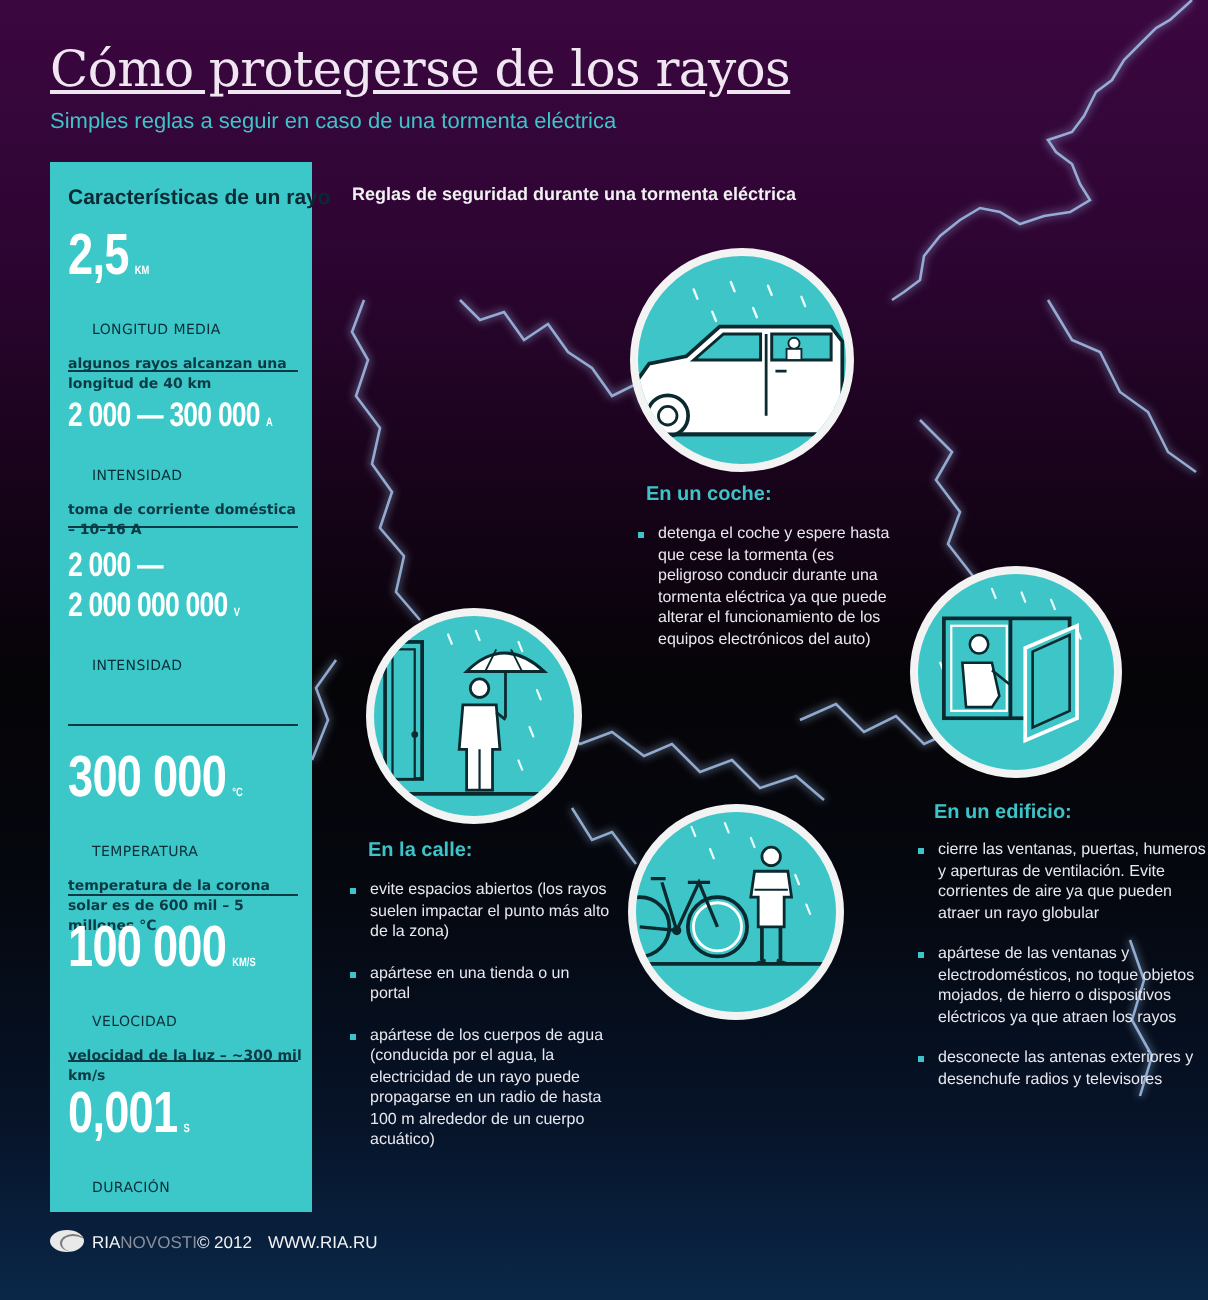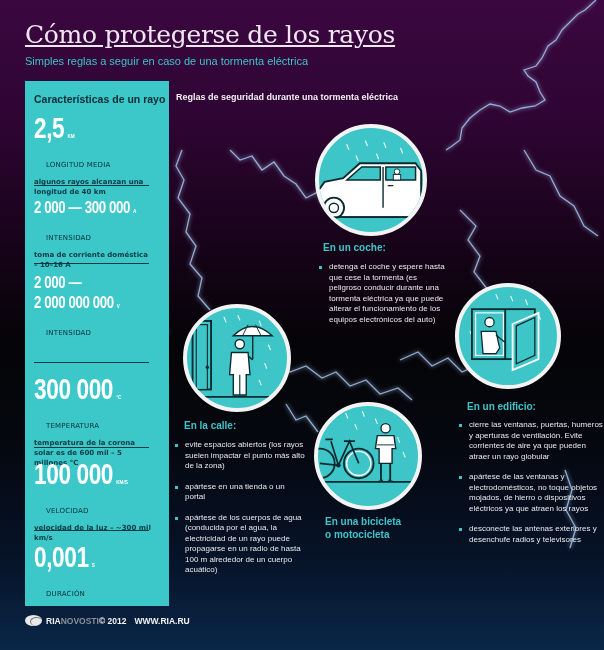--- a/index.html
+++ b/index.html
@@ -2,38 +2,38 @@
 <html><head>
 <meta charset="utf-8">
 <style>
   html,body{margin:0;padding:0;}
   body{width:604px;height:650px;overflow:hidden;font-family:"DejaVu Sans",sans-serif;}
   .page{position:relative;width:604px;height:650px;overflow:hidden;
     background:linear-gradient(to bottom,#3b0740 0px,#2e0533 120px,#160318 250px,#050407 340px,#050810 450px,#061328 560px,#0a2748 650px);}
   .lightning{position:absolute;left:0;top:0;width:604px;height:650px;pointer-events:none;}
   .title{position:absolute;left:25px;top:20px;font-family:"DejaVu Serif",serif;font-size:25px;color:#f0e6f2;letter-spacing:-0.3px;white-space:nowrap;text-decoration:underline;}
   .subtitle{position:absolute;left:25px;top:55px;font-family:"Liberation Sans",sans-serif;font-size:11px;color:#3ec4c8;white-space:nowrap;}
-  .panel{position:absolute;left:25px;top:81px;width:144px;height:525px;background:#3cc7c9;color:#07303a;}
+  .panel{position:absolute;left:25px;top:81px;width:131px;height:525px;background:#3cc7c9;color:#07303a;}
   .panel-title{position:absolute;left:9px;top:12px;font-family:"Liberation Sans",sans-serif;font-size:10.5px;font-weight:bold;color:#0a2a33;white-space:nowrap;}
   .stat{position:absolute;left:9px;width:118px;}
   .big{font-family:"Liberation Sans",sans-serif;font-weight:bold;color:#fff;font-size:22px;letter-spacing:-0.5px;line-height:1;transform:scaleX(0.78);transform-origin:left;white-space:nowrap;}
   .big.lg{font-size:29px;}
   .big.md{font-size:17px;}
   .unit{font-size:6px;color:#fff;font-weight:bold;margin-left:4px;letter-spacing:0;}
   .lbl{font-size:7px;font-weight:normal;color:#0b2f38;margin-top:18px;letter-spacing:0.2px;padding-left:12px;}
   .desc{font-size:7px;font-weight:bold;color:#0b3a44;margin-top:8px;line-height:10px;}
   .sep{position:absolute;left:9px;width:115px;height:1px;background:#0b3a44;}
   .rules-title{position:absolute;left:176px;top:92px;font-family:"Liberation Sans",sans-serif;font-size:9px;font-weight:bold;color:#f1f1f1;white-space:nowrap;}
   .circle{position:absolute;border-radius:50%;background:#3ec5c8;border:4px solid #f3f3f3;overflow:hidden;box-sizing:border-box;}
   .circle svg{position:absolute;left:0;top:0;width:100%;height:100%;}
   .sect-title{position:absolute;font-family:"Liberation Sans",sans-serif;font-size:10px;font-weight:bold;color:#3ec4c8;line-height:13px;}
   .bullets{position:absolute;margin:0;padding:0;list-style:none;font-family:"Liberation Sans",sans-serif;font-size:8px;color:#e8e8ee;line-height:10.5px;}
   .bullets li{position:relative;padding-left:12px;margin-bottom:10px;}
   .bullets li::before{content:"";position:absolute;left:2px;top:4px;width:3px;height:3px;background:#3ec4c8;}
-  .footer{position:absolute;left:25px;top:615px;display:flex;align-items:center;font-family:"Liberation Sans",sans-serif;font-size:8.5px;font-weight:bold;color:#f3f3f3;white-space:nowrap;}
+  .footer{position:absolute;left:25px;top:615px;display:flex;align-items:center;font-family:"Liberation Sans",sans-serif;font-size:8.5px;font-weight:normal;color:#f3f3f3;white-space:nowrap;}
   .logo-mark{width:17px;height:11px;border-radius:50%;background:#e9e9e9;margin-right:4px;position:relative;overflow:hidden;}
   .logo-mark::after{content:"";position:absolute;left:5px;top:2px;width:12px;height:8px;border-radius:50%;border:1px solid #7a7a7a;border-right:none;border-bottom:none;}
   .ria{color:#f3f3f3;}
   .novosti{color:#8a8f99;}
   .copy{margin-right:8px;}
 </style>
 </head>
 <body>
 
 <div class="page">
@@ -189,24 +189,20 @@
       <circle cx="22" cy="64" r="2.5" fill="#0a2a30"></circle>
       <circle cx="73" cy="24" r="5" fill="#fff" stroke="#0a2a30" stroke-width="1.5"></circle>
       <path d="M64,32 L82,32 L84,46 L80,46 L80,62 L66,62 L66,46 L62,46 Z" fill="#fff" stroke="#0a2a30" stroke-width="1.5"></path>
       <line x1="64" y1="42" x2="82" y2="42" stroke="#0a2a30" stroke-width="1"></line>
       <path d="M68,62 L68,80 M78,62 L78,80" stroke="#0a2a30" stroke-width="2"></path>
       <path d="M64,82 L70,80 M76,80 L82,82" stroke="#0a2a30" stroke-width="1.5"></path>
       <line x1="0" y1="82" x2="108" y2="82" stroke="#0a2a30" stroke-width="2"></line>
     </svg>
   </div>
 
-  <div class="sect-title" style="left:325px;top:515px">
-    <div>En una bicicleta</div>
-    <div>o motocicleta</div>
-  </div>
 
   <div class="circle" style="left:455px;top:283px;width:106px;height:106px;">
     <svg viewBox="0 0 106 106">
       <g stroke="#e9fbfb" stroke-width="1.2" stroke-linecap="round">
         <line x1="40" y1="8" x2="42" y2="13"></line>
           <line x1="56" y1="10" x2="58" y2="15"></line>
           <line x1="72" y1="14" x2="74" y2="19"></line>
           <line x1="12" y1="48" x2="14" y2="53"></line>
           <line x1="14" y1="30" x2="16" y2="35"></line>
           <line x1="86" y1="30" x2="88" y2="35"></line>

